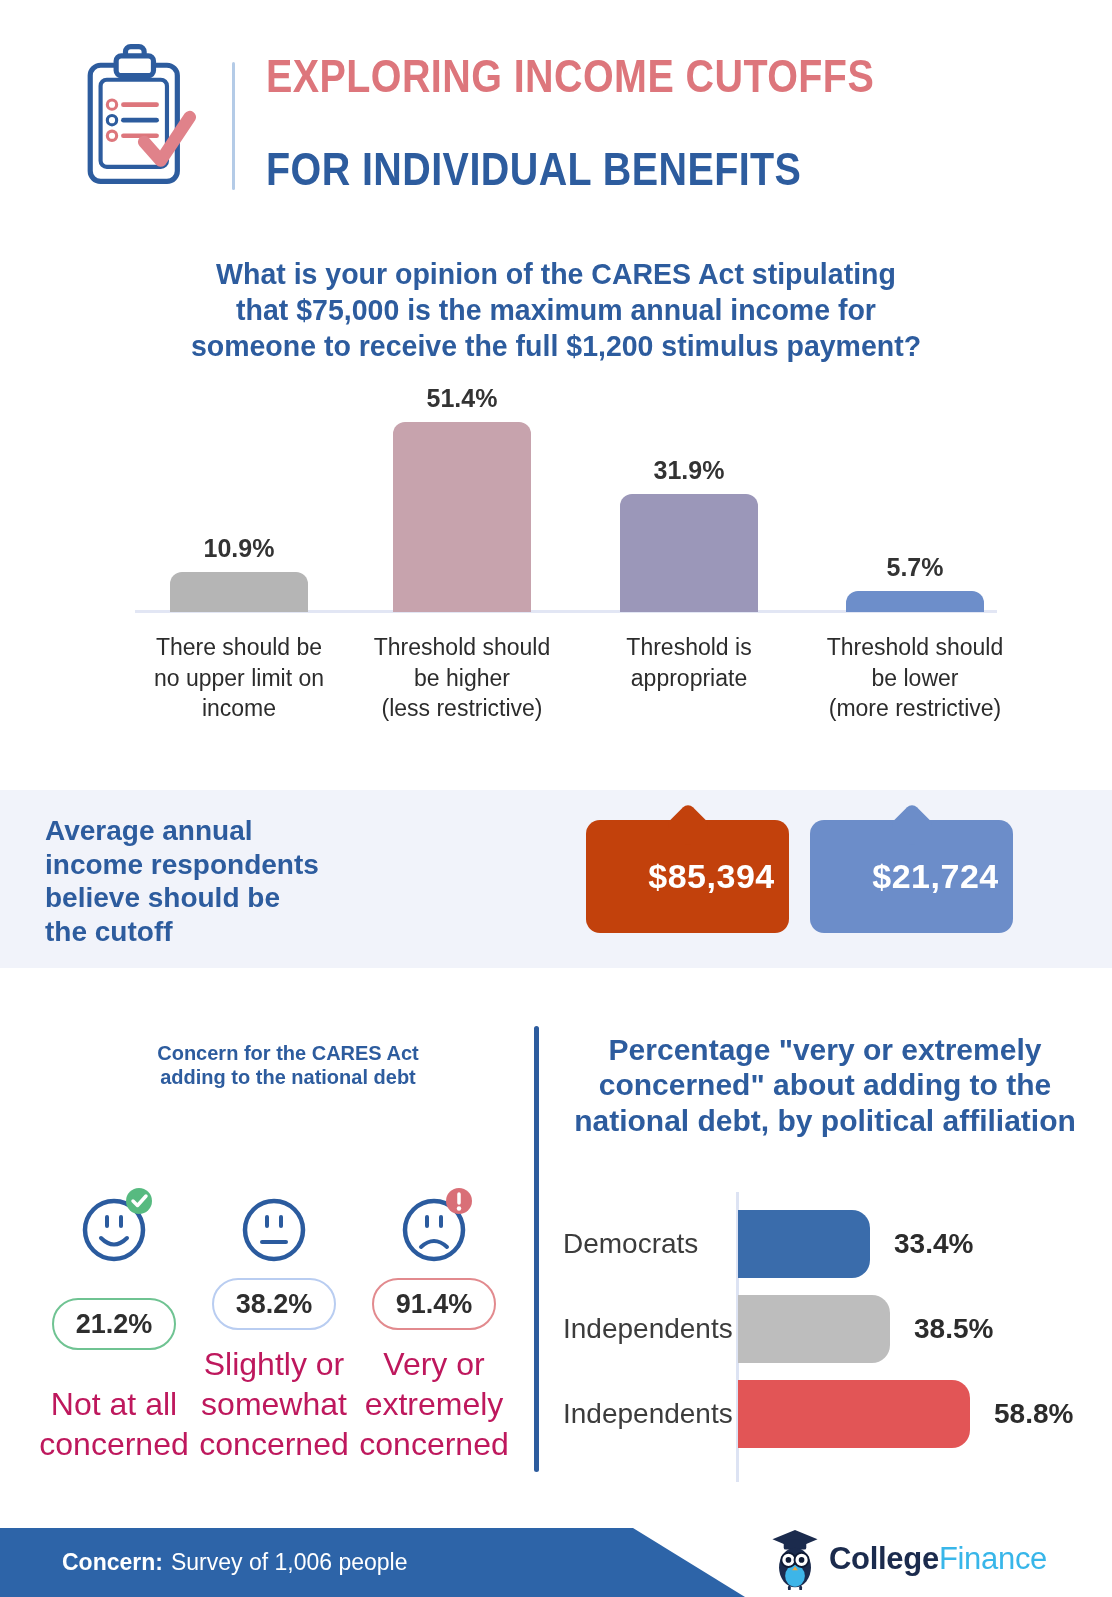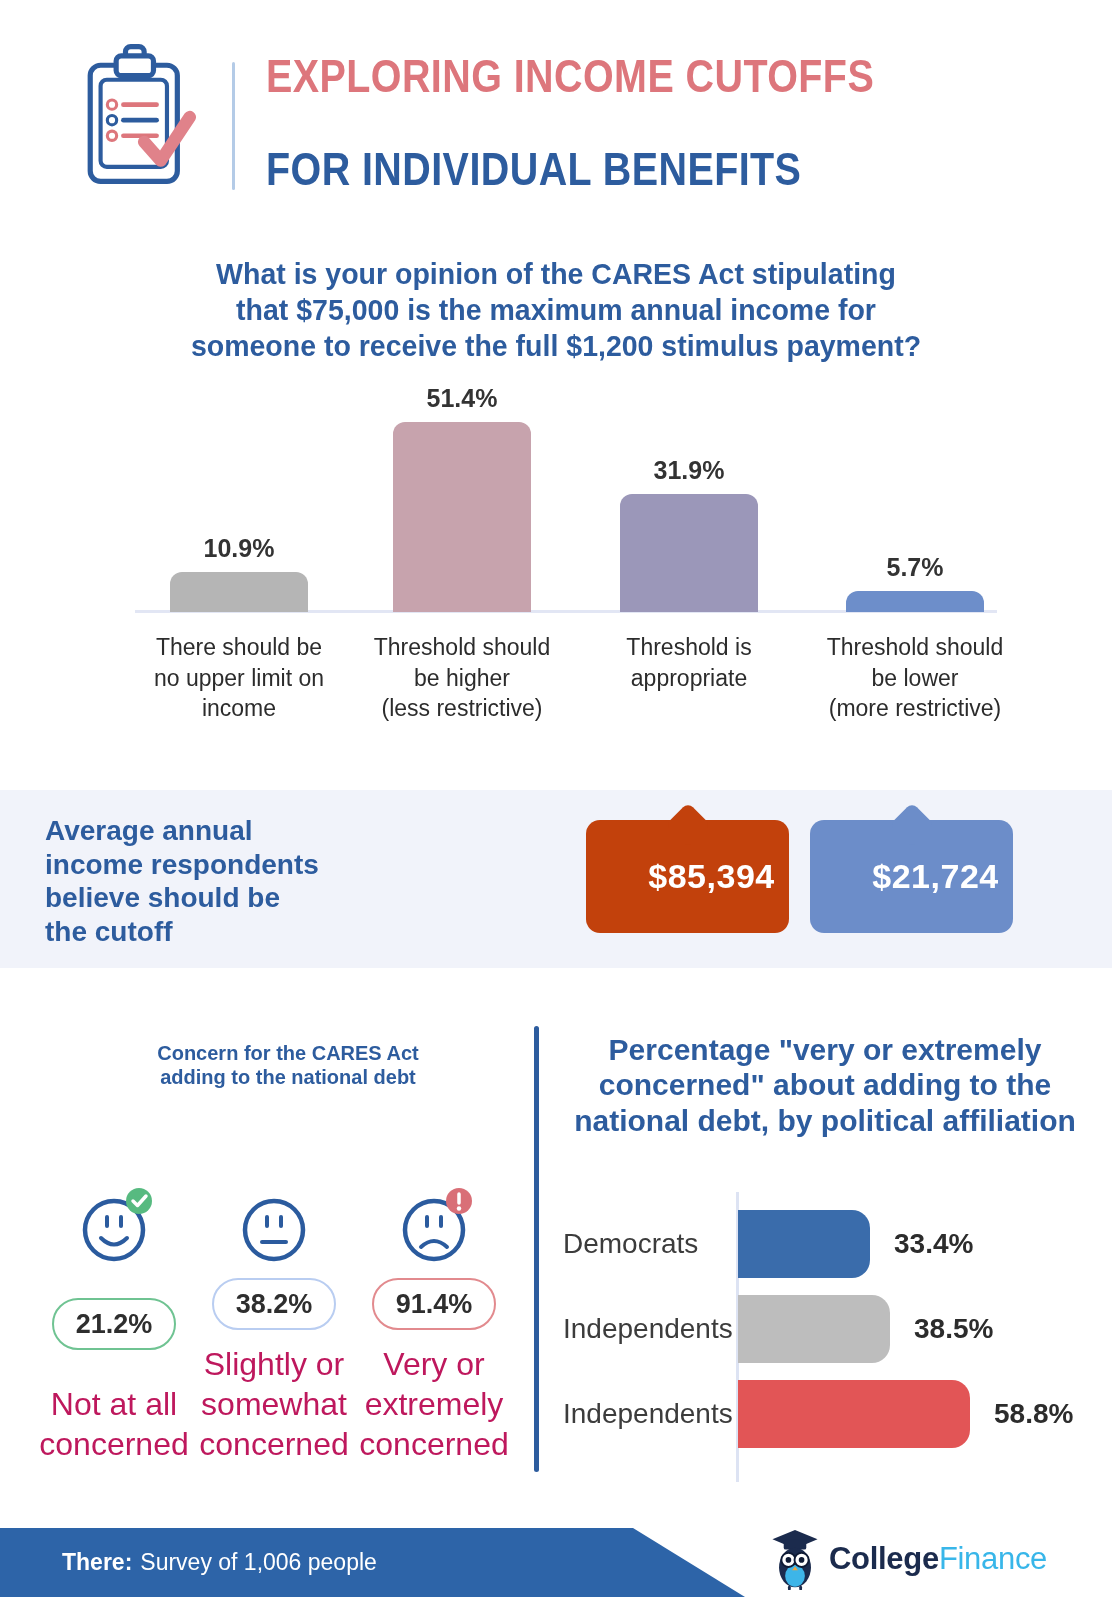--- a/index.html
+++ b/index.html
@@ -231,21 +231,21 @@
       <span class="pol-val" style="left: 359px;">38.5%</span>
     </div>
     <div class="pol-row">
       <span class="pol-cat">Independents</span>
       <div class="pol-fill" style="width: 232px; background: rgb(226, 85, 86);"></div>
       <span class="pol-val" style="left: 439px;">58.8%</span>
     </div>
   </div>
 
   <div class="banner" style="background: rgb(45, 100, 168);">
-    <b>There:</b>
+    <b>Concern:</b>
     <span>Survey of 1,006 people</span>
   </div>
   <div class="logo">
     <svg width="54" height="62" viewBox="0 0 56 66">
       <polygon points="28,2 52,12 28,22 4,12" fill="#1b2b4d"></polygon>
       <rect x="16" y="12" width="24" height="11" rx="2" fill="#1b2b4d"></rect>
       <ellipse cx="28" cy="42" rx="17" ry="21" fill="#1b2b4d"></ellipse>
       <ellipse cx="28" cy="51" rx="10.5" ry="11.5" fill="#3db5e8"></ellipse>
       <circle cx="21" cy="34" r="7.5" fill="#fff" stroke="#0e1a33" stroke-width="2"></circle>
       <circle cx="35" cy="34" r="7.5" fill="#fff" stroke="#0e1a33" stroke-width="2"></circle>

